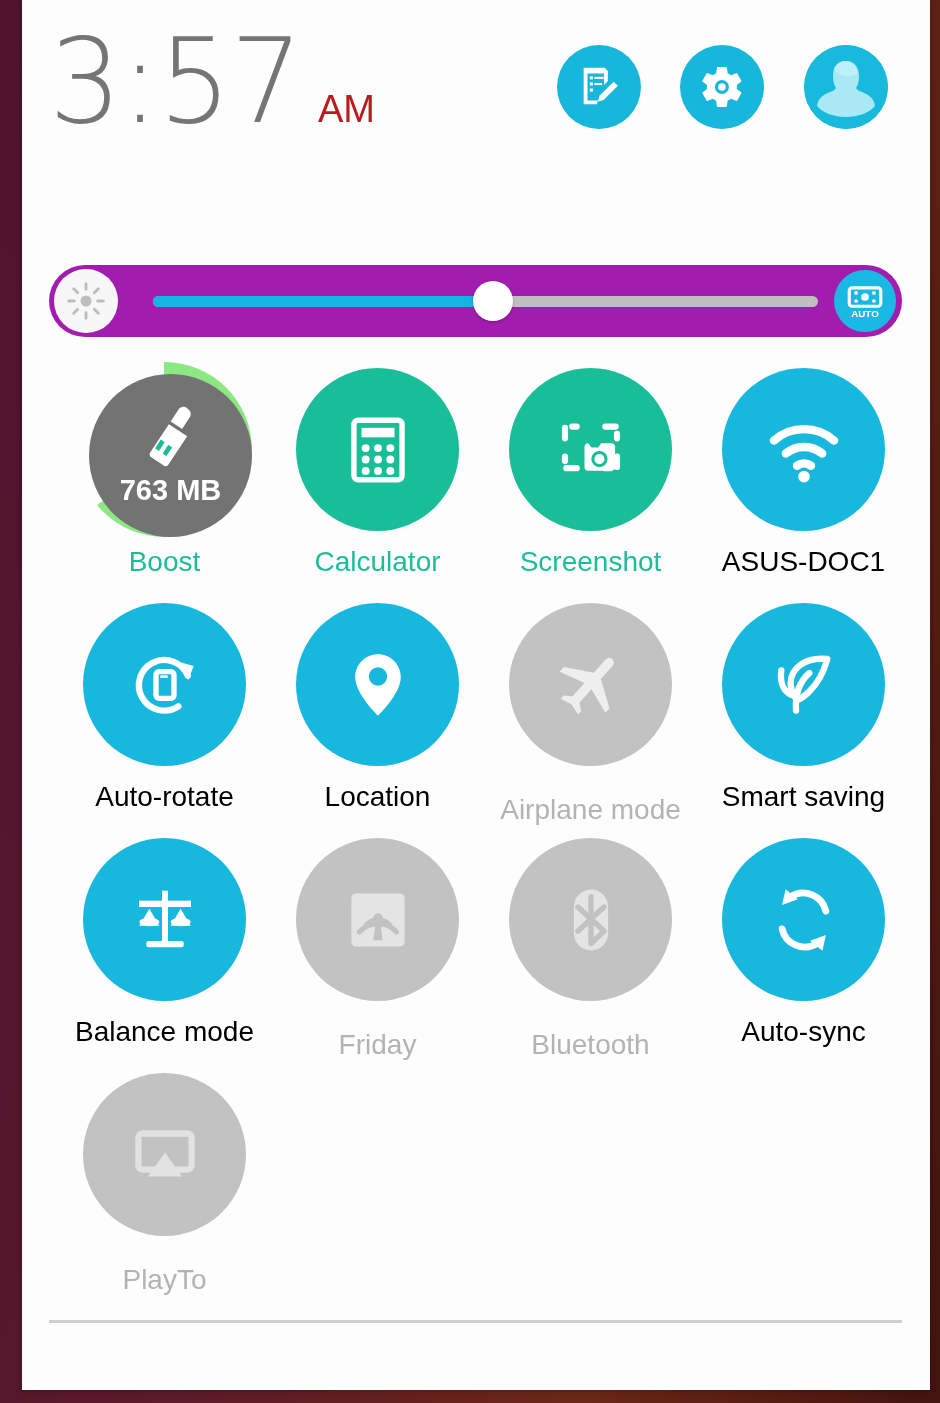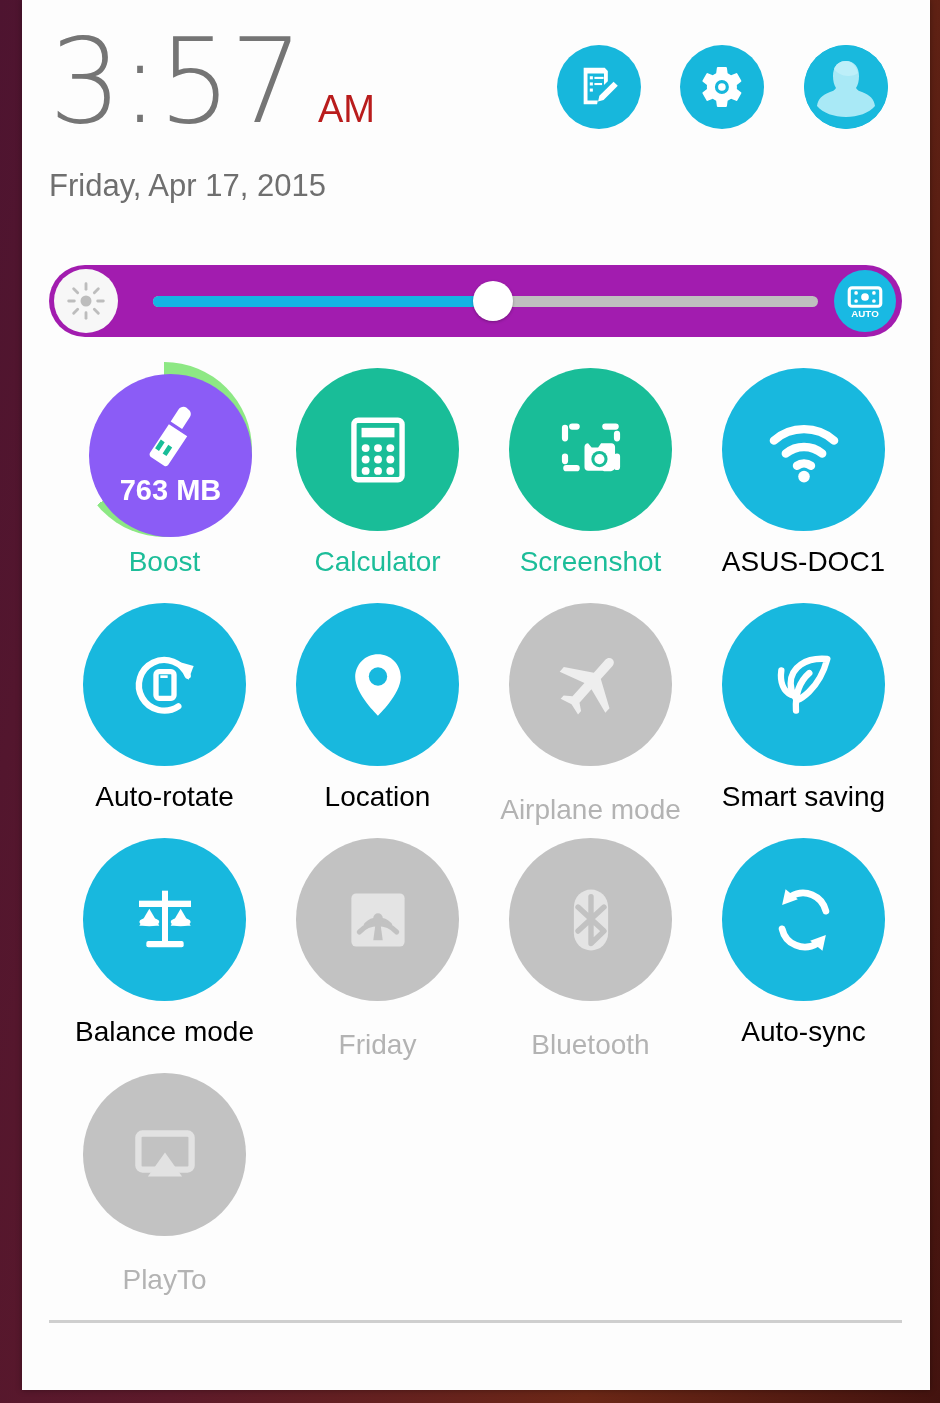--- a/index.html
+++ b/index.html
@@ -206,21 +206,21 @@
     height: 175px;
     border-radius: 50%;
     background: conic-gradient(#8de884 0deg 232deg, rgba(0,0,0,0) 232deg 360deg);
   }
   #boost-inner {
     position: absolute;
     left: 6px; top: 6px;
     width: 163px;
     height: 163px;
     border-radius: 50%;
-    background: #8b5cf6;
+    background: #737373;
     display: flex;
     flex-direction: column;
     align-items: center;
     justify-content: center;
   }
   #boost-value {
     color: #ffffff;
     font-size: 29px;
     font-weight: bold;
     margin-top: 2px;
@@ -242,21 +242,20 @@
 <body>
 
 <div id="screen">
   <div id="shade">
 
     <div id="header">
 
       <div id="clock-wrap">
         <span id="clock-time">3:57</span><span id="clock-ampm">AM</span>
       </div>
-      <div id="clock-date">Friday, Apr 17, 2015</div>
 
       <div class="hdr-btn" id="btn-notes">
         <span>
           <svg width="46" height="46" viewBox="0 0 24 24">
             <path fill="#ffffff" d="M4 2h11l1.6 1.6V9l-2 2v-6H6v14h5.4l-.4 2H4z"></path>
             <rect x="7.2" y="6.4" width="1.6" height="1.6" fill="#ffffff"></rect>
             <rect x="7.2" y="9.6" width="1.6" height="1.6" fill="#ffffff"></rect>
             <rect x="7.2" y="12.8" width="1.6" height="1.6" fill="#ffffff"></rect>
             <rect x="9.6" y="6.7" width="4.8" height="1.1" fill="#ffffff"></rect>
             <rect x="9.6" y="9.9" width="4" height="1.1" fill="#ffffff"></rect>

